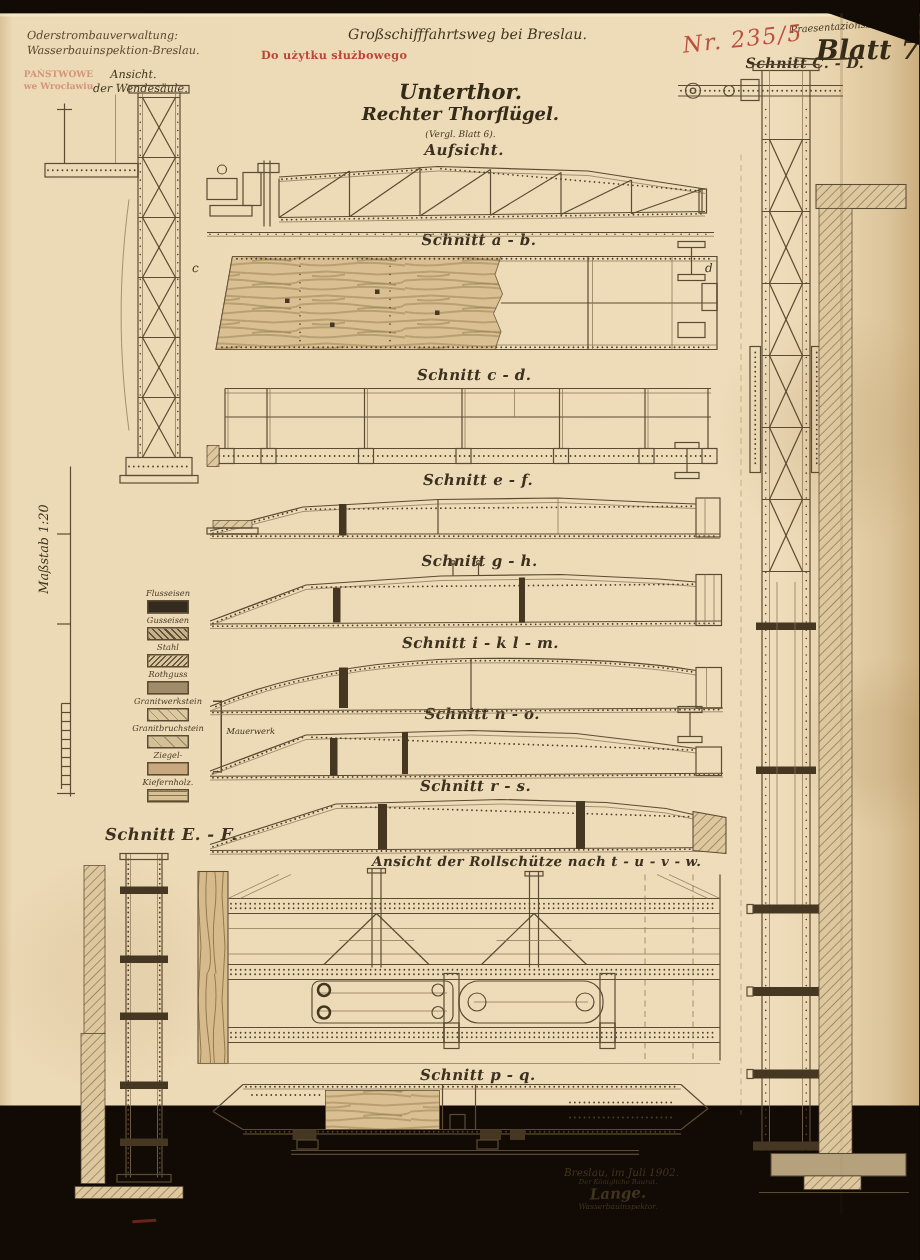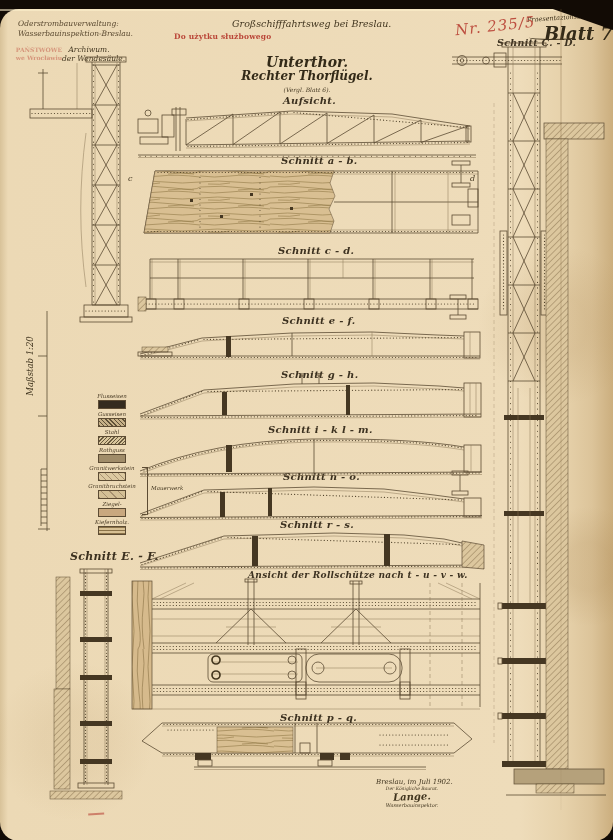--- a/index.html
+++ b/index.html
@@ -1,23 +1,23 @@
 <!DOCTYPE html>
 <html><head>
 <meta charset="utf-8">
 <style>
   html,body{margin:0;padding:0;background:#0e0903;}
   .canvas{position:relative;width:613px;height:840px;background:#120b05;overflow:hidden;
           font-family:"DejaVu Serif",serif;}
-  .paper{position:absolute;left:0;top:9px;width:613px;height:832px;
+  .paper{position:absolute;left:0;top:9px;width:613px;height:728px;
     background:
       radial-gradient(circle at 91% 38%, rgba(150,110,55,.12) 0 30px, transparent 80px),
       radial-gradient(circle at 96% 67%, rgba(150,110,55,.14) 0 24px, transparent 60px),
       radial-gradient(circle at 12% 88%, rgba(150,110,55,.08) 0 30px, transparent 80px),
-      linear-gradient(90deg,#d8c299 0,#ecd9b5 8px,#eedcba 520px,#e6d1aa 565px,#dcc49a 592px,#cbae7e 613px); border-radius: 19px;}
+      linear-gradient(90deg,#d8c299 0,#ecd9b5 8px,#eedcba 520px,#e6d1aa 565px,#dcc49a 592px,#cbae7e 613px);}
   .paper::before{content:"";position:absolute;left:0;top:0;right:0;height:2px;background:rgba(255,242,205,.55);}
   .corner{position:absolute;top:0;right:0;width:86px;height:30px;background:#120b05;
           clip-path:polygon(0 0,100% 0,100% 100%);}
   .crease{position:absolute;left:560px;top:9px;width:2px;height:801px;
           background:linear-gradient(180deg,rgba(120,90,50,.20),rgba(120,90,50,.04));}
   .bar{position:absolute;left:0;bottom:0;width:613px;height:28px;background:#030303;color:#f4f4f4;
        font-family:"Liberation Sans",sans-serif;font-weight:700;font-size:15px;line-height:27px;
        padding-left:9px;box-sizing:border-box;letter-spacing:.2px;}
   .t{position:absolute;color:#41351f;white-space:nowrap;}
   .it{font-style:italic;} .b{font-weight:bold;} .ctr{text-align:center;}
@@ -88,21 +88,21 @@
     <div class="t it ctr" style="left:227px;top:77px;width:160px;font-size:6px">(Vergl. Blatt 6).</div>
 
     <div class="t it" style="left:527px;top:4px;font-size:6.5px;transform:rotate(-4deg)">Praesentazionszeichnung.</div>
     <div class="t it b" style="left:544px;top:14px;font-size:18px;color:#332a18">Blatt 7.</div>
     <div class="t" style="left:529px;top:26px;width:46px;height:4px;border-bottom:1.2px solid #41351f;border-radius:0 0 60% 60%"></div>
     <div class="t it red" style="left:455px;top:8px;font-size:15px;letter-spacing:1px;transform:rotate(-6deg);opacity:.85">Nr. 235/5</div>
     <div class="redline" style="left:585px;top:4px;width:24px;transform:rotate(38deg)"></div>
     <div class="redline" style="left:594px;top:6px;width:24px;transform:rotate(38deg)"></div>
 
     <div class="t it ctr" style="left:62px;top:36px;width:54px;font-size:7.5px;line-height:9px">
-      <span style="display:block">Archiwum.</span>
+      <span style="display:block">Ansicht.</span>
       <span style="display:block">der Wendesäule.</span>
     </div>
 
     <svg class="d" style="left:24px;top:46px" width="140" height="270">
       <line x1="19" y1="14" x2="19" y2="54" class="ln"></line>
         <line x1="14" y1="18" x2="24" y2="18" class="ln"></line>
       <line x1="53" y1="8" x2="53" y2="54" class="lt"></line>
       <rect x="6" y="54" width="62" height="9" class="fl"></rect>
       <line x1="8" y1="58.5" x2="66" y2="58.5" class="dot"></line>
       <rect x="62" y="2" width="40" height="5" class="fl"></rect>

